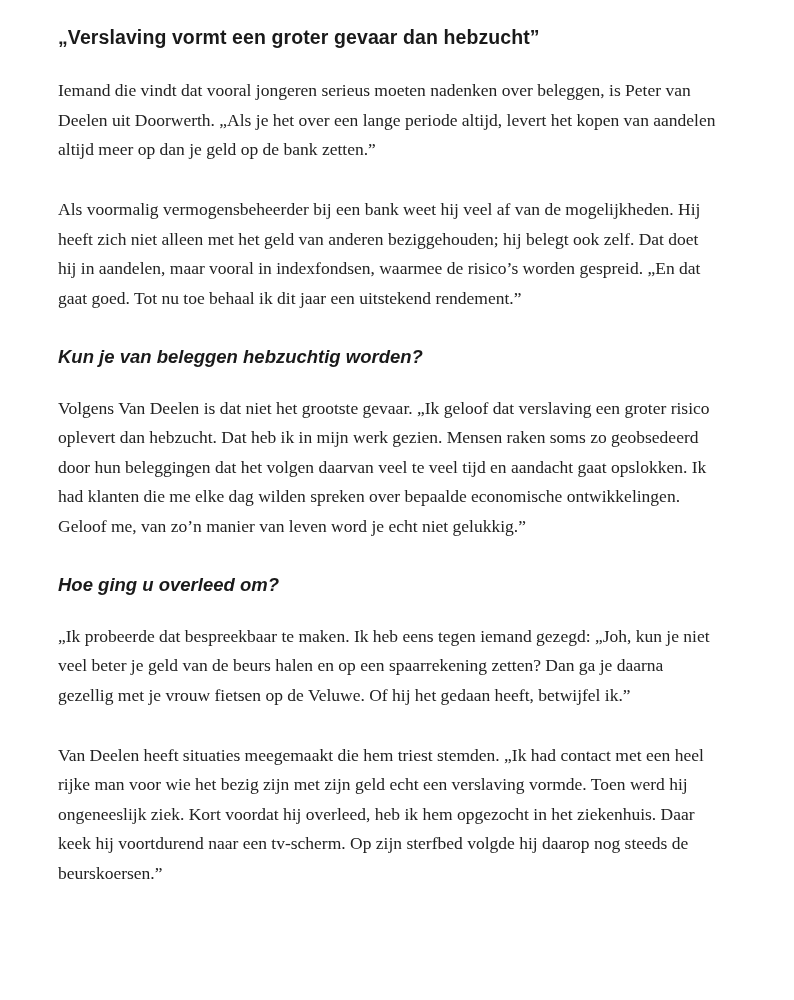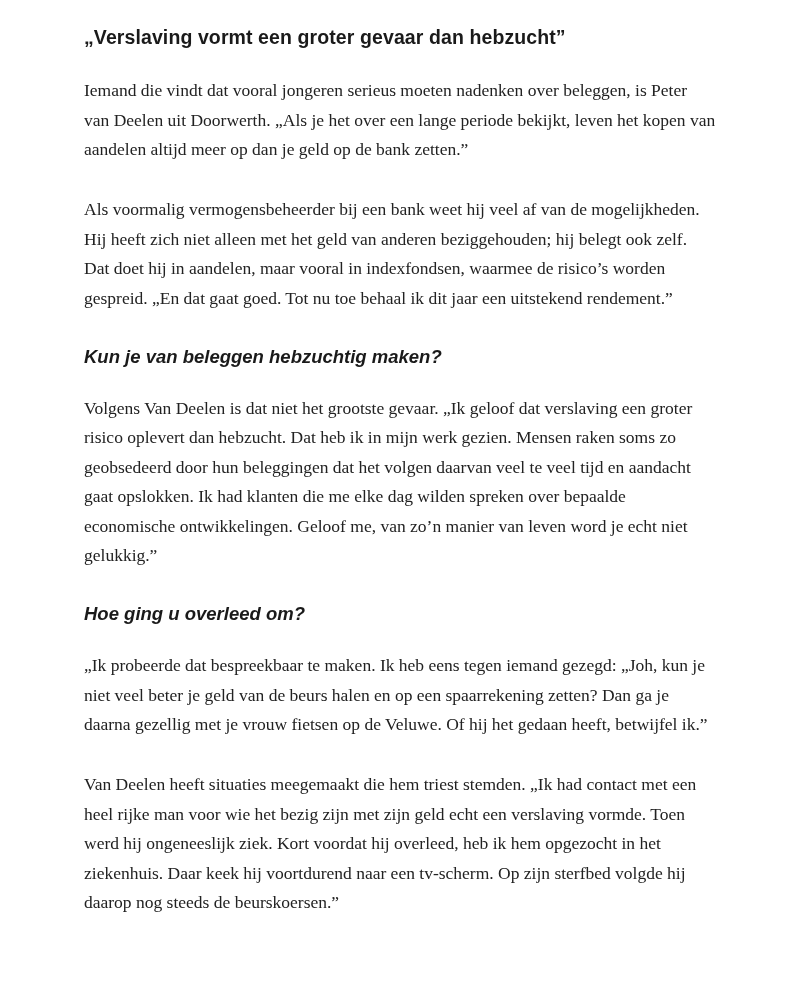--- a/index.html
+++ b/index.html
@@ -9,21 +9,21 @@
     background: #ffffff;
   }
 
   body {
     min-height: 1000px;
     overflow: hidden;
   }
 
   .article {
     width: 794px;
-    padding: 24px 78px 40px 84px;
+    padding: 24px 78px 40px 58px;
     color: #1d1d1d;
   }
 
   .title {
     font-family: "Liberation Sans", sans-serif;
     font-weight: 700;
     font-size: 19.5px;
     line-height: 1.35;
     color: #1a1a1a;
     letter-spacing: 0.1px;
@@ -49,25 +49,25 @@
     margin-bottom: 24px;
   }
 </style>
 </head>
 <body>
 
 <article class="article">
 
   <h1 class="title">„Verslaving vormt een groter gevaar dan hebzucht”</h1>
 
-  <p class="body-paragraph">Iemand die vindt dat vooral jongeren serieus moeten nadenken over beleggen, is Peter van Deelen uit Doorwerth. „Als je het over een lange periode bekijkt, leven het kopen van aandelen altijd meer op dan je geld op de bank zetten.”</p>
+  <p class="body-paragraph">Iemand die vindt dat vooral jongeren serieus moeten nadenken over beleggen, is Peter van Deelen uit Doorwerth. „Als je het over een lange periode altijd, levert het kopen van aandelen altijd meer op dan je geld op de bank zetten.”</p>
 
   <p class="body-paragraph">Als voormalig vermogensbeheerder bij een bank weet hij veel af van de mogelijkheden. Hij heeft zich niet alleen met het geld van anderen beziggehouden; hij belegt ook zelf. Dat doet hij in aandelen, maar vooral in indexfondsen, waarmee de risico’s worden gespreid. „En dat gaat goed. Tot nu toe behaal ik dit jaar een uitstekend rendement.”</p>
 
-  <h2 class="question-heading">Kun je van beleggen hebzuchtig maken?</h2>
+  <h2 class="question-heading">Kun je van beleggen hebzuchtig worden?</h2>
 
   <p class="body-paragraph">Volgens Van Deelen is dat niet het grootste gevaar. „Ik geloof dat verslaving een groter risico oplevert dan hebzucht. Dat heb ik in mijn werk gezien. Mensen raken soms zo geobsedeerd door hun beleggingen dat het volgen daarvan veel te veel tijd en aandacht gaat opslokken. Ik had klanten die me elke dag wilden spreken over bepaalde economische ontwikkelingen. Geloof me, van zo’n manier van leven word je echt niet gelukkig.”</p>
 
   <h2 class="question-heading">Hoe ging u overleed om?</h2>
 
   <p class="body-paragraph">„Ik probeerde dat bespreekbaar te maken. Ik heb eens tegen iemand gezegd: „Joh, kun je niet veel beter je geld van de beurs halen en op een spaarrekening zetten? Dan ga je daarna gezellig met je vrouw fietsen op de Veluwe. Of hij het gedaan heeft, betwijfel ik.”</p>
 
   <p class="body-paragraph">Van Deelen heeft situaties meegemaakt die hem triest stemden. „Ik had contact met een heel rijke man voor wie het bezig zijn met zijn geld echt een verslaving vormde. Toen werd hij ongeneeslijk ziek. Kort voordat hij overleed, heb ik hem opgezocht in het ziekenhuis. Daar keek hij voortdurend naar een tv-scherm. Op zijn sterfbed volgde hij daarop nog steeds de beurskoersen.”</p>
 
 </article>

